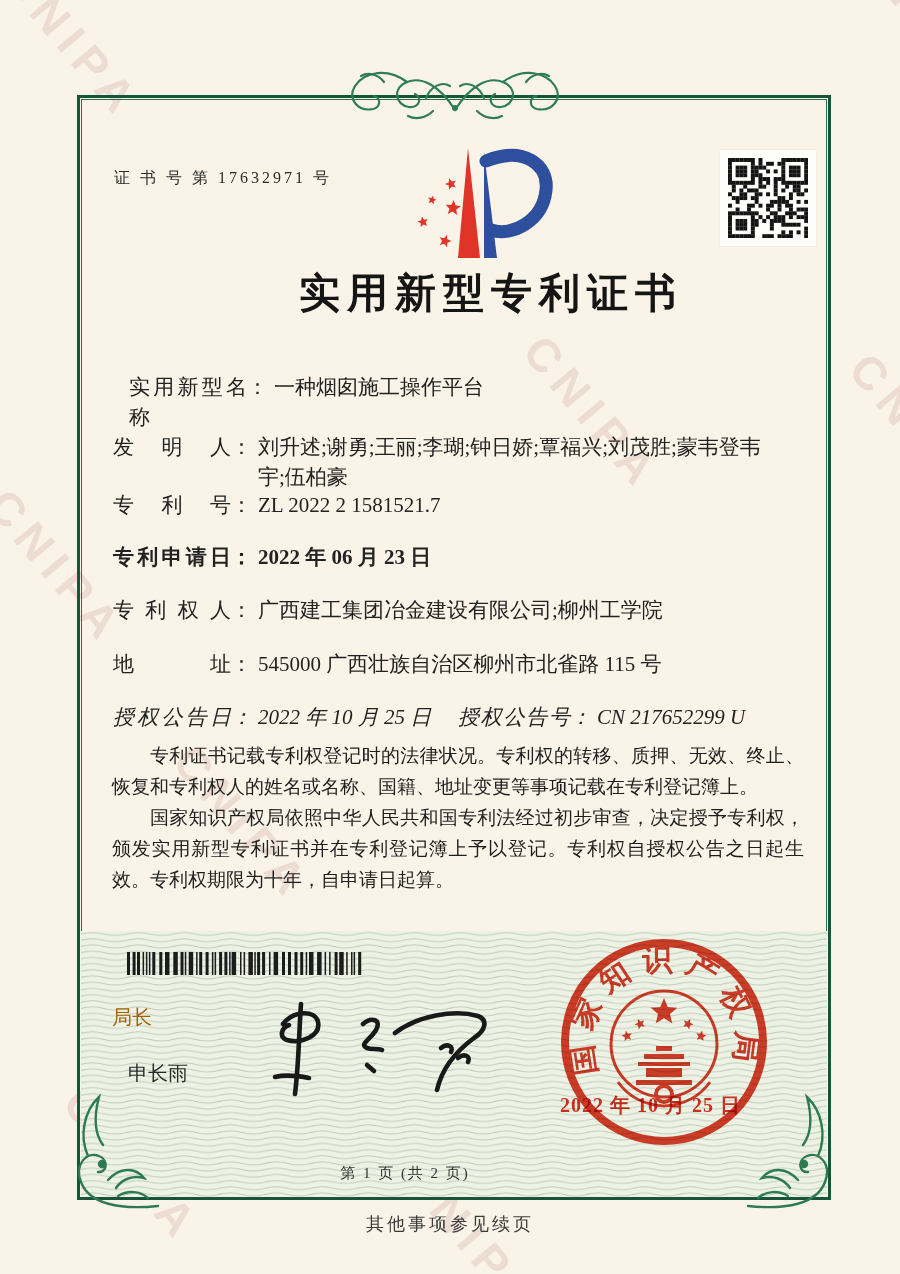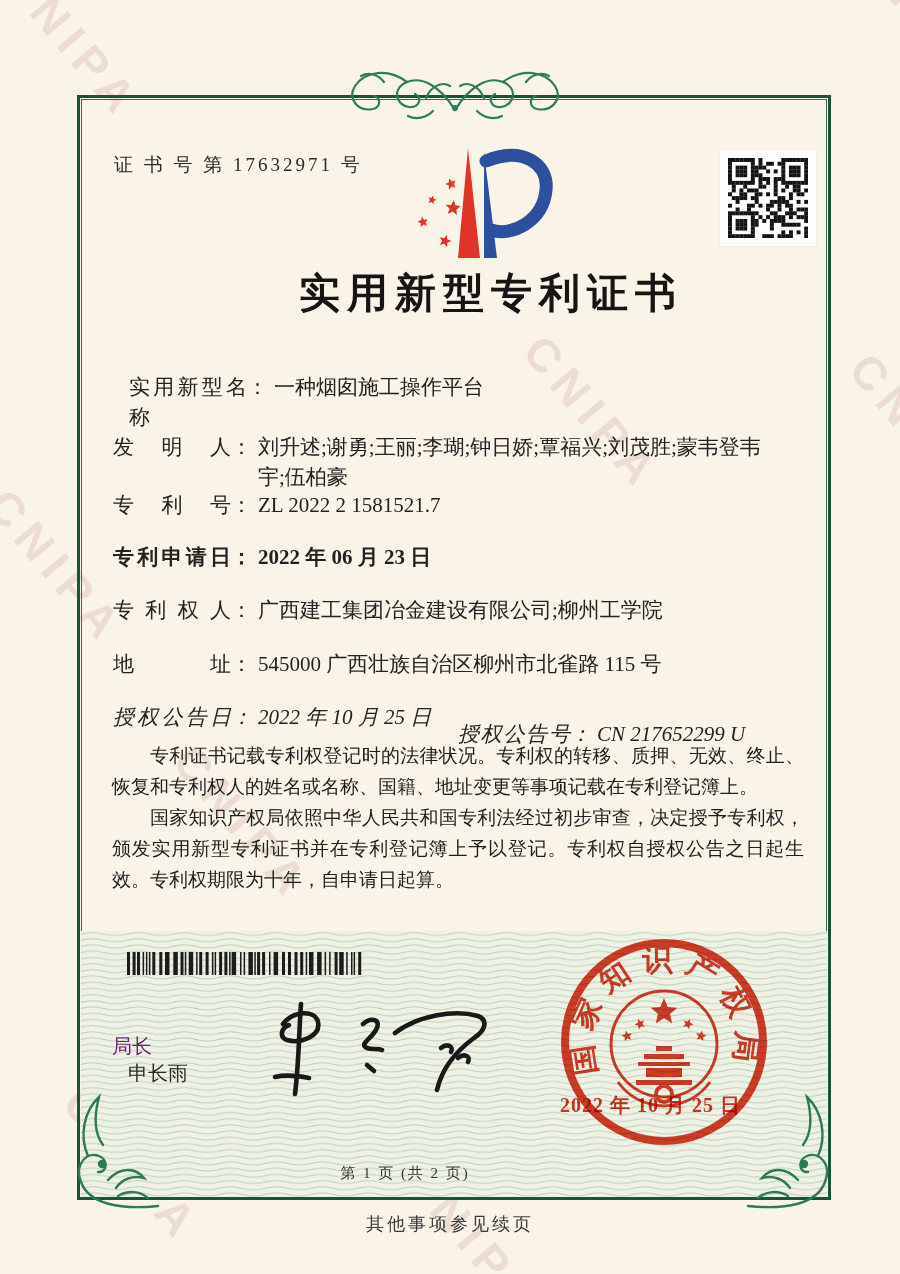--- a/index.html
+++ b/index.html
@@ -13,54 +13,54 @@
       transform:rotate(50deg);white-space:nowrap;pointer-events:none;z-index:1;}
 
   
   .frame{position:absolute;left:77px;top:95px;width:754px;height:1105px;box-sizing:border-box;
          border:3px solid #17543a;z-index:2;}
   .frame-inner{position:absolute;inset:1px;border:1px solid #2c7050;}
 
   .ornament{position:absolute;z-index:4;}
 
   
-  .cert-no{position:absolute;left:114px;top:152px;font-size:19px;letter-spacing:3px;color:#2b2b2b;z-index:5;}
+  .cert-no{position:absolute;left:114px;top:168px;font-size:16px;letter-spacing:3px;color:#2b2b2b;z-index:5;}
 
   
   .logo{position:absolute;left:383px;top:144px;width:172px;height:120px;z-index:5;}
   .qr-box{position:absolute;left:720px;top:150px;width:96px;height:96px;background:#fdfdfb;
           box-shadow:0 0 2px rgba(0,0,0,.08);z-index:5;}
   .qr-box svg{position:absolute;left:8px;top:8px;}
 
   .title{position:absolute;left:77px;top:266px;width:828px;text-align:center;font-size:41px;
          font-weight:bold;letter-spacing:7px;color:#151515;z-index:5;}
 
   
   .fields{position:absolute;left:113px;top:372px;width:702px;font-size:21px;line-height:30px;z-index:5;}
   .frow{position:absolute;left:0;width:702px;}
   .flabel{display:inline-block;width:118px;text-align:justify;text-align-last:justify;vertical-align:top;}
   .fcolon{display:inline-block;vertical-align:top;margin-right:6px;}
   .fvalue{display:inline-block;vertical-align:top;}
   .fvalue.wrapv{width:516px;}
-  .fpair2{position:absolute;left:345px;top:17px;white-space:nowrap;}
+  .fpair2{position:absolute;left:345px;top:0;white-space:nowrap;}
   .fpair2 .flabel{width:112px;}
 
   
   .bodytext{position:absolute;left:112px;top:740px;width:692px;font-size:19px;line-height:31px;
             text-align:justify;color:#1e1e1e;z-index:5;}
   .bodytext p{margin:0;text-indent:2em;}
 
   
   .band{position:absolute;left:81px;top:931px;width:746px;height:266px;z-index:3;}
 
   .barcode{position:absolute;left:127px;top:952px;z-index:5;}
   .barcode svg rect{fill:#1c1c1c;}
 
-  .director-title{position:absolute;left:112px;top:1033px;font-family:"Liberation Sans","DejaVu Sans",sans-serif;
-                  font-size:20px;color:#701a75;z-index:5;}
+  .director-title{position:absolute;left:112px;top:1004px;font-family:"Liberation Sans","DejaVu Sans",sans-serif;
+                  font-size:20px;color:#a16207;z-index:5;}
   .director-name{position:absolute;left:112px;top:1060px;font-family:"Liberation Sans","DejaVu Sans",sans-serif;
                  font-size:20px;color:#2a2a2a;z-index:5;margin-left:16px;}
   .signature{position:absolute;left:245px;top:990px;z-index:6;}
 
   .seal{position:absolute;left:556px;top:934px;width:216px;height:216px;z-index:7;
         mix-blend-mode:multiply;opacity:.95;}
   .seal-date{position:absolute;left:560px;top:1092px;width:210px;font-size:20px;font-weight:bold;
              letter-spacing:1px;color:#d8341f;z-index:8;mix-blend-mode:multiply;white-space:nowrap;}
 
   .page-info{position:absolute;left:77px;top:1164px;width:656px;text-align:center;font-size:15px;

